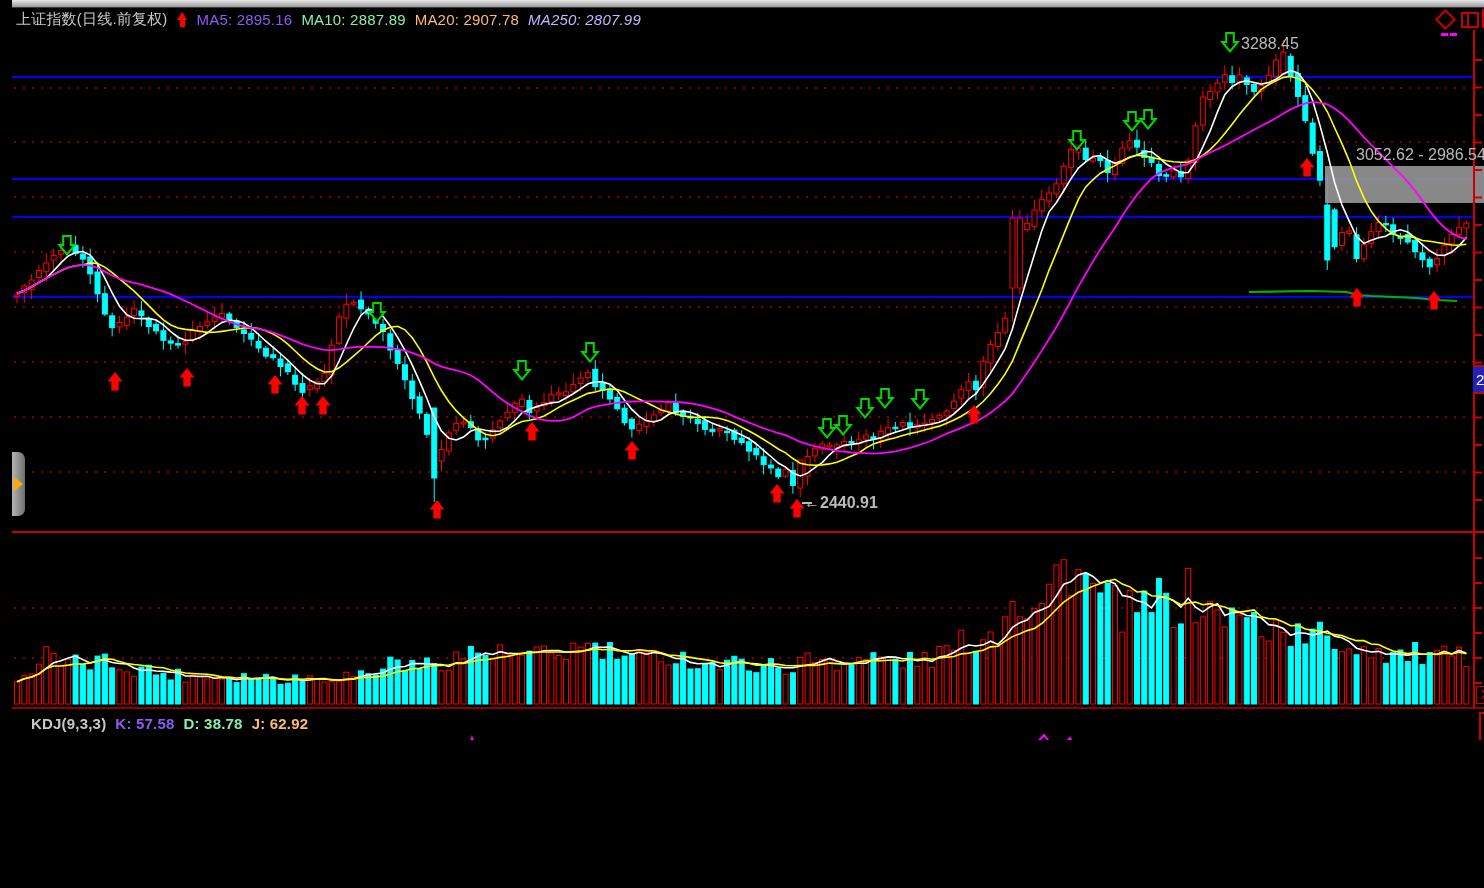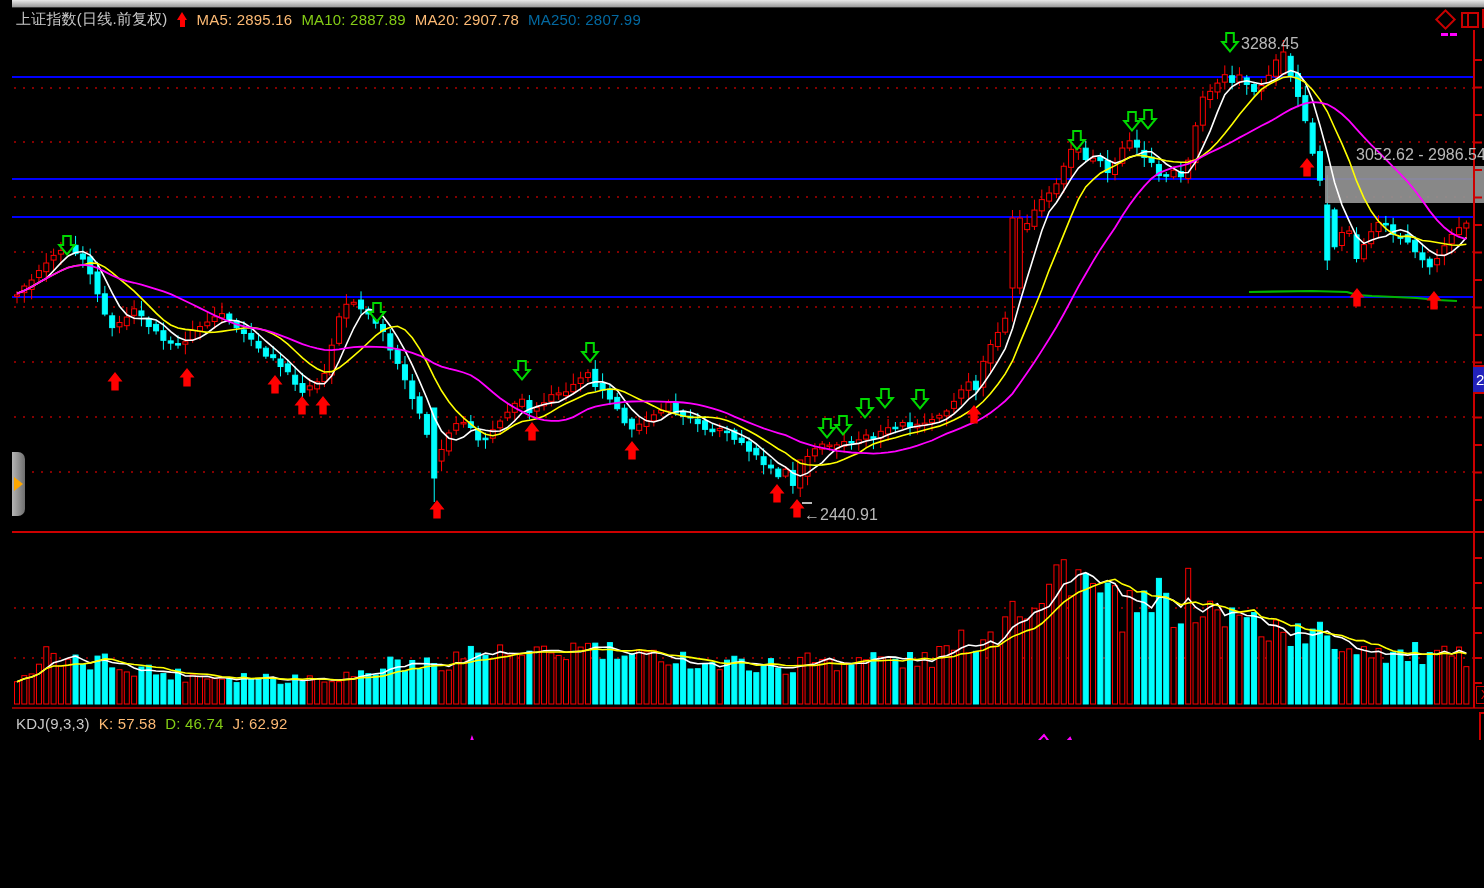--- a/index.html
+++ b/index.html
@@ -4,21 +4,21 @@
 <style>
   html,body{margin:0;padding:0;background:#000;}
   #screen{position:relative;width:1484px;height:740px;background:#000;overflow:hidden;
           font-family:"Liberation Sans","DejaVu Sans",sans-serif;margin-left:12px;}
   .titlebar{position:absolute;left:0;top:0;width:1484px;height:7px;
             background:linear-gradient(#e8e8e8,#9a9a9a);border-bottom:1px solid #3a3a3a;}
   .hdr{position:absolute;display:flex;align-items:center;gap:9px;font-size:15px;
        white-space:nowrap;letter-spacing:.2px;}
   .hdr span{display:inline-block;}
   .sym{color:#c8c8c8;}
-  .w{color:#fdba74;} .y{color:#84cc16;} .m{color:#fdba74;} .g{color:#0369a1;} .gy{color:#c8c8c8;}
+  .w{color:#8b5cf6;} .y{color:#86efac;} .m{color:#fdba74;} .g{color:#c4b5fd;font-style:italic;} .gy{color:#c8c8c8;}
   .uparrow{width:11px;height:15px;position:relative;}
   .uparrow .tri{position:absolute;left:0;top:0;width:0;height:0;
      border-left:5.5px solid transparent;border-right:5.5px solid transparent;border-bottom:8px solid #f00;}
   .uparrow .stem{position:absolute;left:3px;top:7px;width:5px;height:8px;background:#f00;}
   .pricelabel{position:absolute;color:#b9b9b9;font-size:16px;white-space:nowrap;}
   .icon-diamond{position:absolute;left:1426px;top:12px;width:11px;height:11px;
      border:2px solid #c80000;transform:rotate(45deg);}
   .icon-window{position:absolute;left:1449px;top:12px;width:14px;height:12px;
      border:2px solid #c80000;}
   .icon-window .div{position:absolute;left:4px;top:0;width:2px;height:12px;background:#c80000;}
@@ -754,30 +754,30 @@
         <span class="tri"></span>
         <span class="stem"></span>
       </span>
     <span class="w">MA5: 2895.16</span>
     <span class="y">MA10: 2887.89</span>
     <span class="m">MA20: 2907.78</span>
     <span class="g">MA250: 2807.99</span>
   </div>
 
 
-  <div class="hdr" style="left:4px;top:715px;">
+  <div class="hdr" style="left:19px;top:715px;font-weight:bold;">
     <span class="gy">KDJ(9,3,3)</span>
     <span class="w">K: 57.58</span>
-    <span class="y">D: 46.74</span>
+    <span class="y">D: 38.78</span>
     <span class="m">J: 62.92</span>
   </div>
 
   <div class="pricelabel" style="left:1229px;top:35px;">3288.45</div>
   <div class="pricelabel" style="left:1344px;top:146px;font-size:16px;">3052.62 - 2986.54</div>
-  <div class="pricelabel" style="left:792px;top:506px;">←2440.91</div>
+  <div class="pricelabel" style="left:792px;top:494px;font-weight:bold;">←2440.91</div>
 
   <div class="icon-diamond"></div>
   <div class="icon-window">
       <span class="div"></span>
     </div>
   <div class="icon-caret"></div>
 
   <div class="badge">26</div>
   <div class="xbox">X</div>
 

